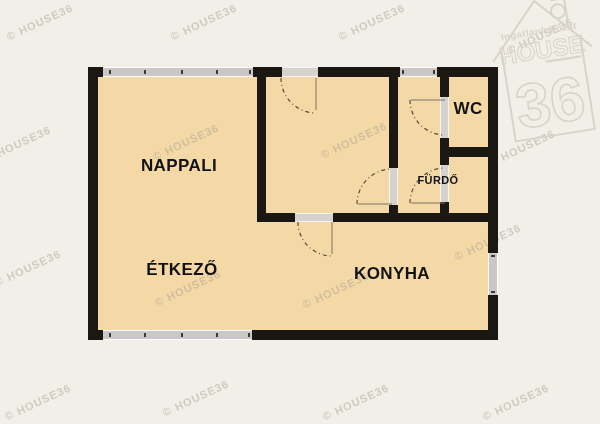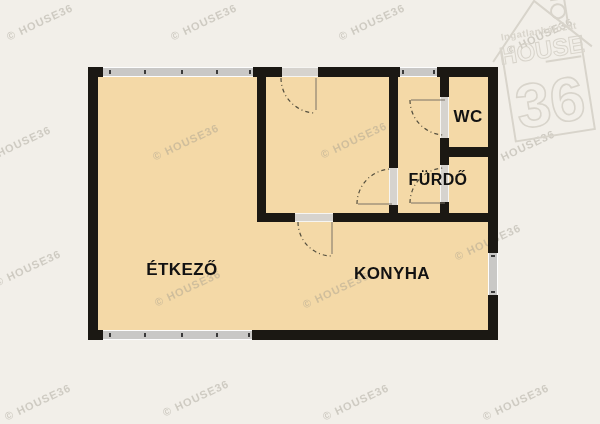--- a/index.html
+++ b/index.html
@@ -36,21 +36,21 @@
     box-sizing:border-box;
   }
   .opening.h{border-top:1px solid #f6f5f2;border-bottom:1px solid #f6f5f2;}
   .opening.v{border-left:1px solid #f6f5f2;border-right:1px solid #f6f5f2;}
   .swings{position:absolute;left:0;top:0;z-index:5;}
   .room-label{
     position:absolute;transform:translate(-50%,-50%);
     font-weight:bold;color:#121212;font-size:17px;letter-spacing:0.4px;
     white-space:nowrap;z-index:6;
   }
-  .room-label.small{font-size:16px;}
+  .room-label.small{font-size:11px;}
   .logo{position:absolute;left:483px;top:-12px;z-index:2;transform:rotate(-9deg);}
 </style>
 </head>
 <body>
 
 <div class="stage">
 
   <div id="watermarks">
       <span class="wm" style="left: 4px; top: 16px; color: rgba(158, 152, 140, 0.42); transform: rotate(-25deg);">© HOUSE36</span>
       <span class="wm" style="left: 168px; top: 16px; color: rgba(158, 152, 140, 0.42); transform: rotate(-25deg);">© HOUSE36</span>
@@ -122,21 +122,22 @@
     </g>
     <g stroke="#7a7266" fill="none" stroke-width="1">
       <path d="M316,78 L316,110"></path>
       <path d="M445,100 L411,100"></path>
       <path d="M445,203 L411,203"></path>
       <path d="M392,204 L358,204"></path>
       <path d="M332,222 L332,254"></path>
     </g>
   </svg>
 
-  <div class="room-label" style="left:468px;top:117px">WC</div>
+  <div class="room-label" style="left:179px;top:166px">NAPPALI</div>
+  <div class="room-label" style="left:468px;top:109px">WC</div>
   <div class="room-label small" style="left:438px;top:180px">FÜRDŐ</div>
   <div class="room-label" style="left:182px;top:270px">ÉTKEZŐ</div>
   <div class="room-label" style="left:392px;top:274px">KONYHA</div>
 
   <svg class="logo" width="124" height="164" viewBox="0 0 124 164">
     <g stroke="#d8d4cb" fill="none" stroke-width="2">
       <path d="M12,66 L62,12 L112,66"></path>
       <path d="M78,14 L92,14 L92,40"></path>
       <path d="M22,56 L22,148 L102,148 L102,56"></path>
       <circle cx="84" cy="26" r="7"></circle>

